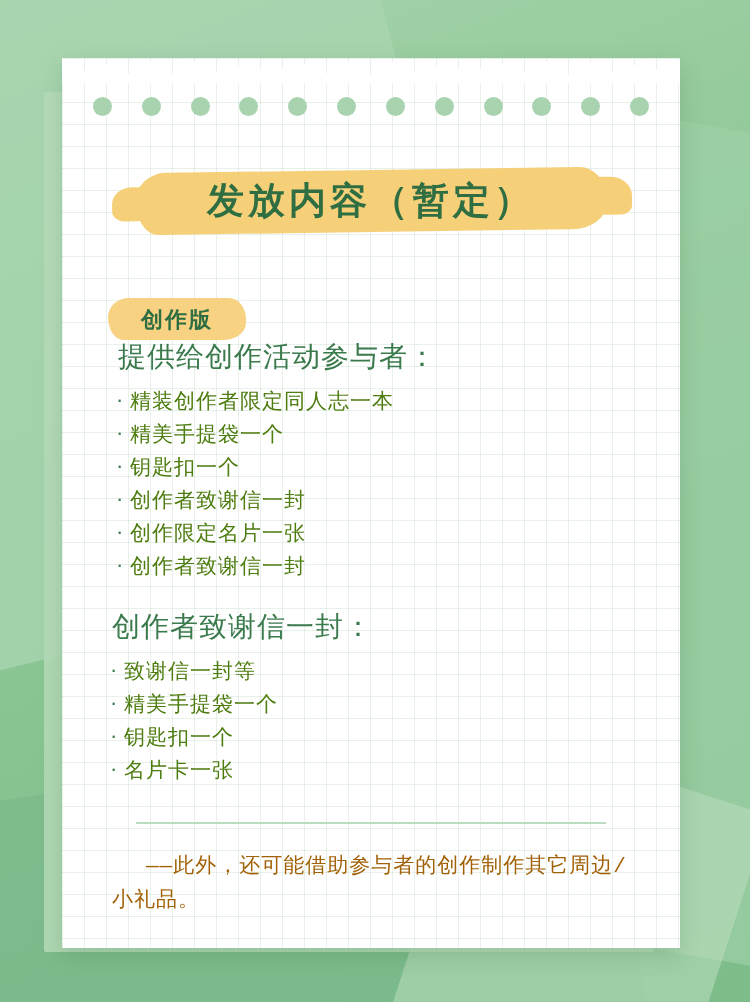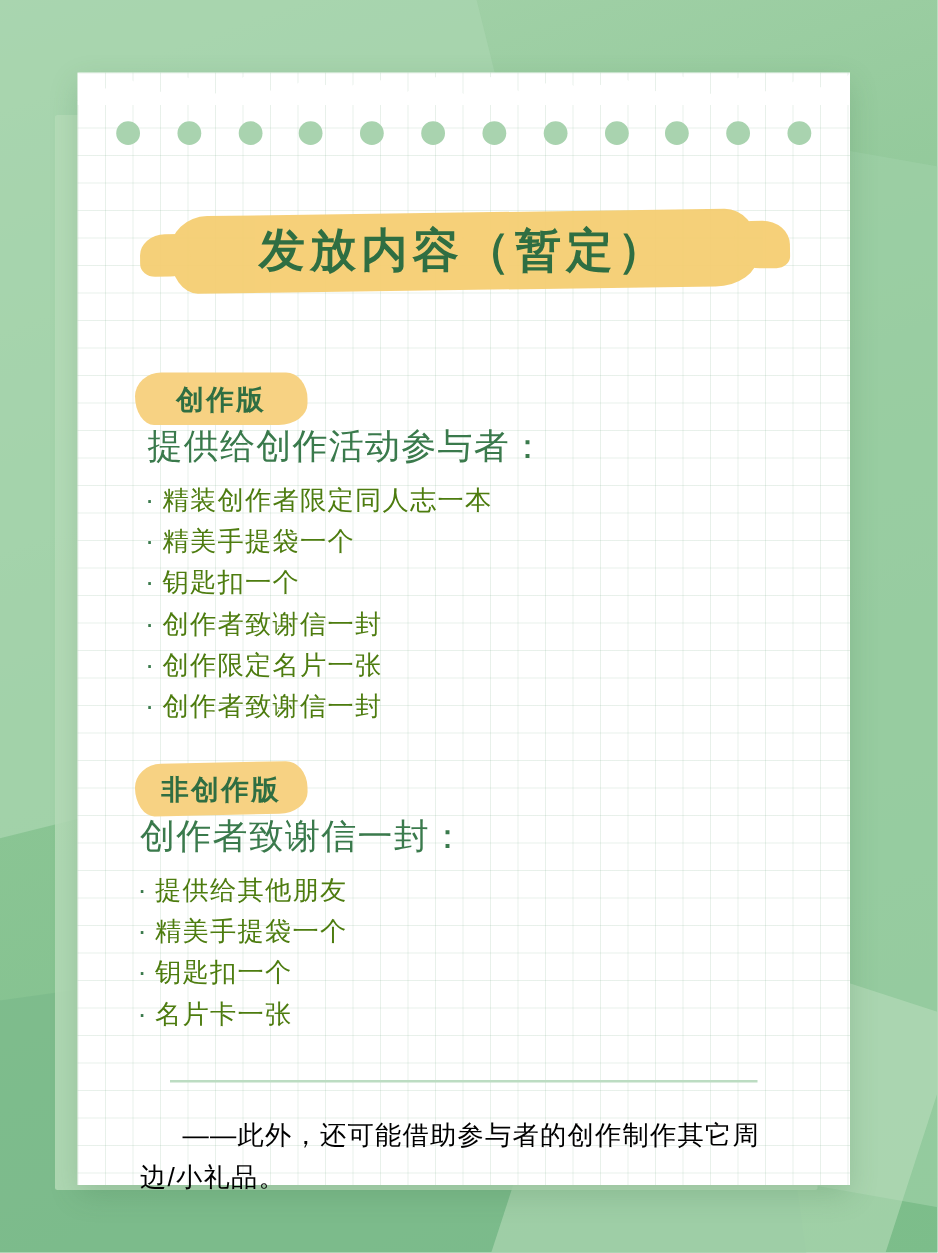--- a/index.html
+++ b/index.html
@@ -266,24 +266,25 @@
   .divider {
     width: 470px;
     height: 2px;
     background: #bcdcc2;
     margin: 36px auto 26px auto;
   }
 
   .footnote {
     font-size: 21px;
     line-height: 34px;
-    color: #000000;
+    color: #a16207;
     letter-spacing: 1px;
     text-indent: 34px;
     padding: 0 6px;
+    font-family: Liberation Mono, monospace;
   }
 </style>
 </head>
 <body>
 
 <div class="canvas">
 
   <div class="bg-shape-a"></div>
   <div class="bg-shape-b"></div>
   <div class="bg-shape-c"></div>
@@ -332,28 +333,24 @@
               <li>创作者致谢信一封</li>
               <li>创作限定名片一张</li>
               <li>创作者致谢信一封</li>
             </ul>
           </div>
         </div>
       </div>
 
       <div class="section section-b">
         <div class="section-row">
-          <div class="tag">
-            <div class="tag-brush shift"></div>
-            <div class="tag-text">非创作版</div>
-          </div>
           <div class="section-body">
             <p class="section-intro">创作者致谢信一封：</p>
             <ul class="bullet-list">
-              <li>提供给其他朋友</li>
+              <li>致谢信一封等</li>
               <li>精美手提袋一个</li>
               <li>钥匙扣一个</li>
               <li>名片卡一张</li>
             </ul>
           </div>
         </div>
       </div>
 
       <div class="divider"></div>
 

